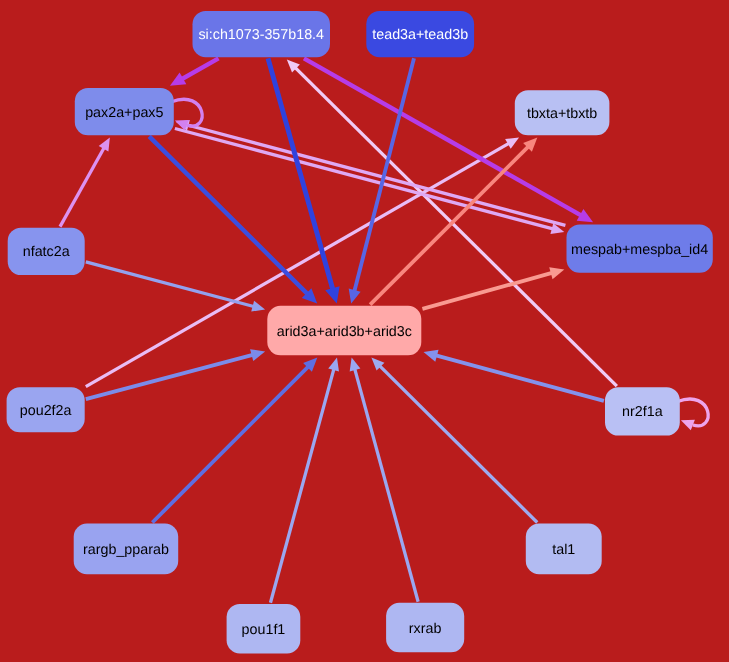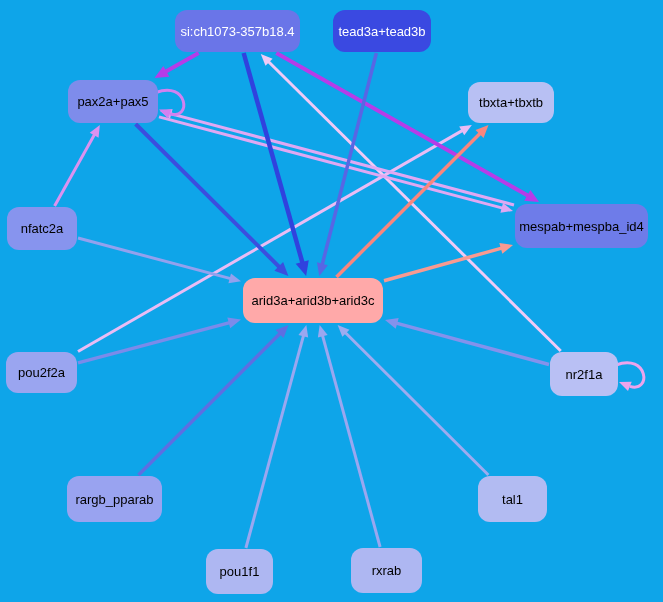--- a/index.html
+++ b/index.html
@@ -1,16 +1,16 @@
 <!DOCTYPE html>
 <html><head>
 <meta charset="utf-8">
 <style>
   html,body{margin:0;padding:0;background:#ffffff;}
-  .stage{position:relative;width:663px;height:602px;background:#0ea5e9;overflow:hidden;}
+  .stage{position:relative;width:663px;height:602px;background:#b91c1c;overflow:hidden;}
   svg{display:block;}
   svg text{
     font-family:"Liberation Sans","DejaVu Sans",sans-serif;
     font-size:13px;
   }
 </style>
 </head>
 <body>
 
 <div class="stage">

